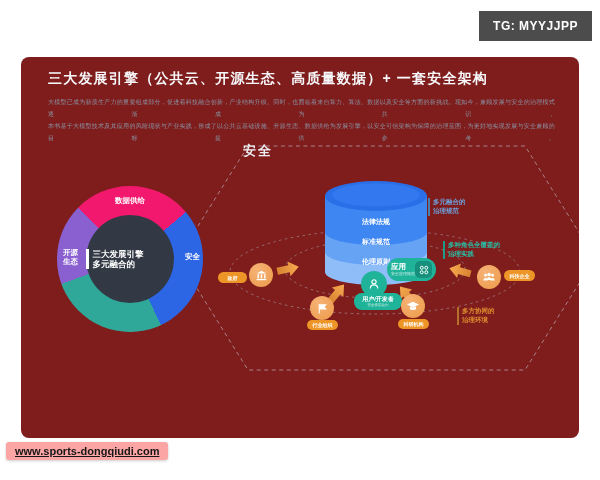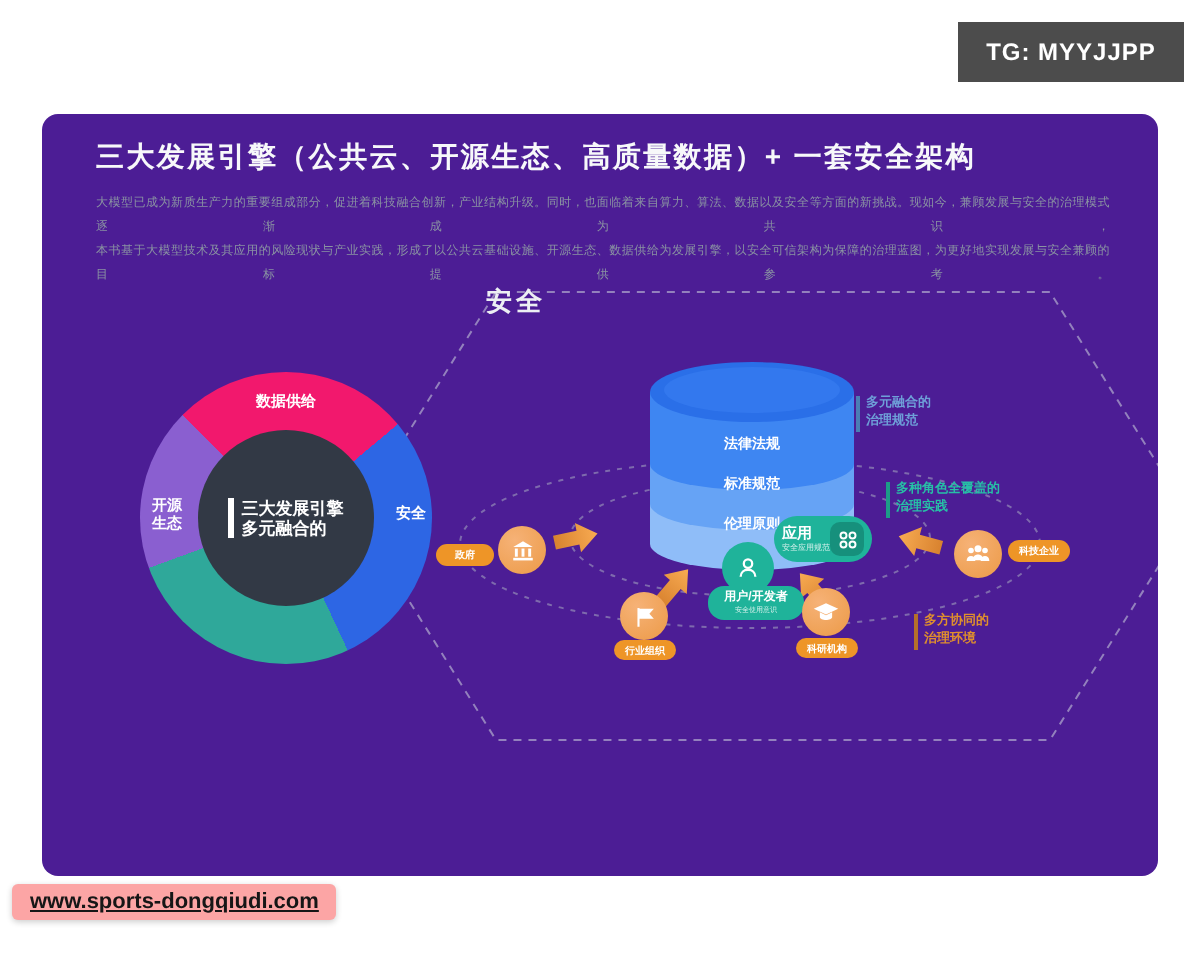--- a/index.html
+++ b/index.html
@@ -10,37 +10,37 @@
   .tg-badge{position:absolute;left:479px;top:11px;width:113px;height:30px;background:#4c4c4c;
             color:#fff;font-size:12px;font-weight:bold;letter-spacing:.5px;
             display:flex;align-items:center;justify-content:center;}
 
   
   .watermark{position:absolute;left:6px;top:442px;background:#fca5a5;padding:3px 9px;border-radius:3px;
              box-shadow:0 1px 3px rgba(0,0,0,.2);font-size:11px;font-weight:bold;color:#161616;
              text-decoration:underline;}
 
   
-  .slide{position:absolute;left:21px;top:57px;width:558px;height:381px;background:#4c1d95;
+  .slide{position:absolute;left:21px;top:57px;width:558px;height:381px;background:#7f1d1d;
          border-radius:8px;overflow:hidden;}
   .slide-title{position:absolute;left:27px;top:13px;font-size:14px;font-weight:bold;color:#f7f8fa;
                letter-spacing:1.2px;}
   .intro{position:absolute;left:27px;top:39px;width:507px;color:#8a93a2;font-size:6px;
          line-height:12px;letter-spacing:.2px;}
   .intro div{text-align:justify;text-align-last:justify;}
 
   
   .overlay{position:absolute;left:0;top:0;z-index:1;}
 
   
   .donut{position:absolute;left:36px;top:129px;width:146px;height:146px;border-radius:50%;z-index:2;
          background:conic-gradient(from -45deg,
-            #F2186D 0 95deg, #2D66E4 95deg 200deg, #2FA89A 200deg 295deg, #8A5FD0 295deg 360deg);margin-left:13px;}
+            #F2186D 0 95deg, #2D66E4 95deg 200deg, #2FA89A 200deg 295deg, #8A5FD0 295deg 360deg);}
   .donut-hole{position:absolute;left:29px;top:29px;width:88px;height:88px;border-radius:50%;
-              background:#323945;display:flex;align-items:center;justify-content:center;}
+              background:#323945;display:flex;align-items:center;}
   .donut-center{display:flex;align-items:center;gap:4px;}
   .donut-center .bar{width:2.5px;height:20px;background:#fff;}
   .donut-center .txt{color:#fff;font-size:8.5px;font-weight:bold;line-height:10.5px;white-space:nowrap;}
   .seg-label{position:absolute;color:#fff;font-size:7.5px;font-weight:bold;white-space:nowrap;}
   .seg-top{left:0;right:0;top:10px;text-align:center;}
   .seg-right{right:3px;top:66px;}
   .seg-bottom{left:0;right:0;top:127px;text-align:center;}
   .seg-left{left:5px;top:62px;width:17px;white-space:normal;line-height:9px;text-align:center;}
 
   

